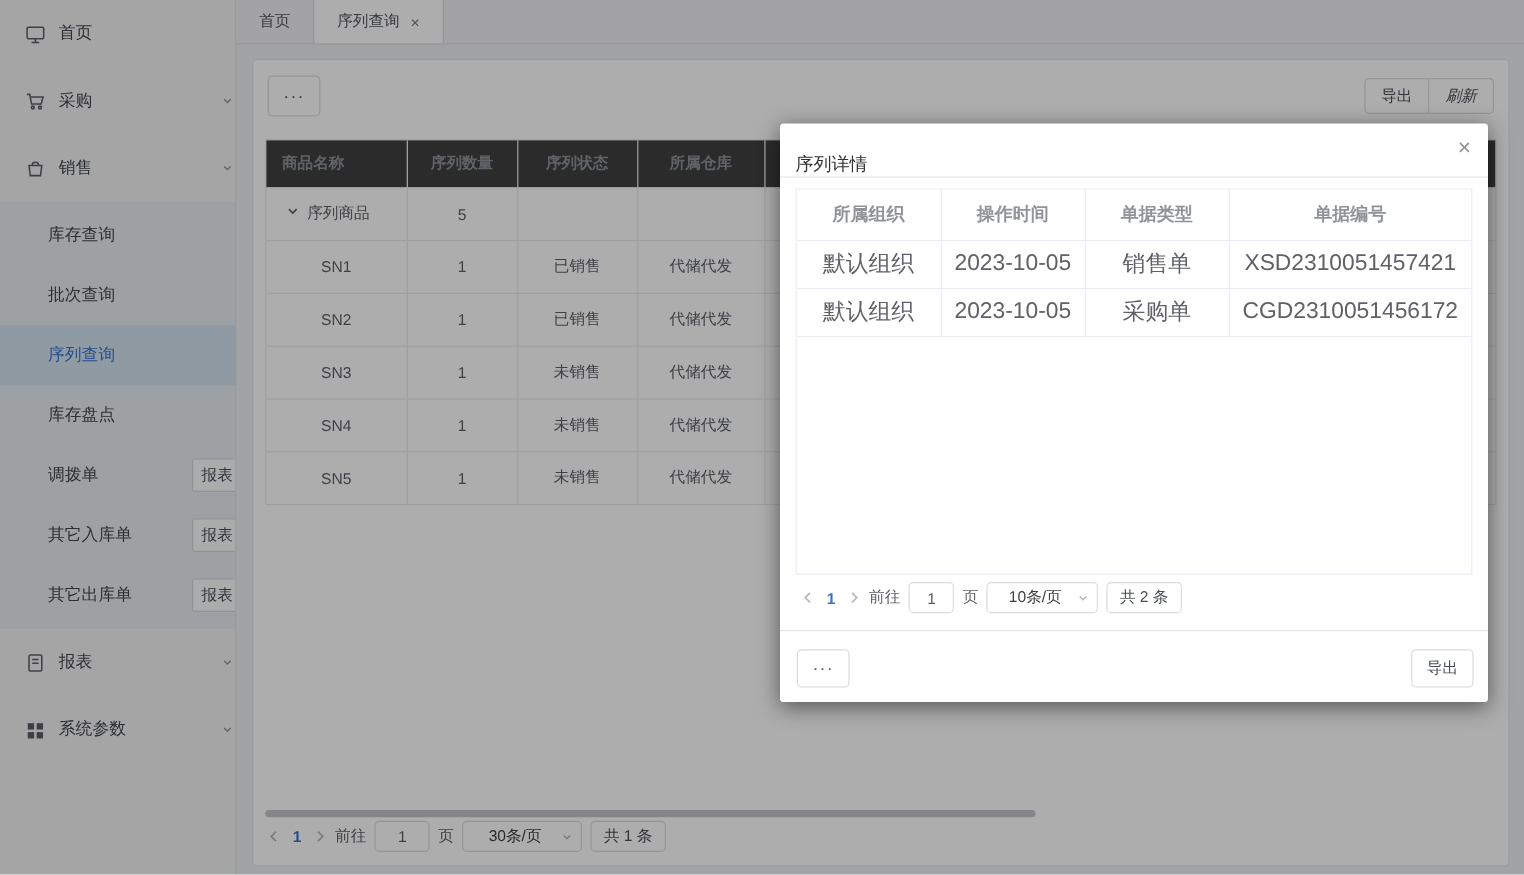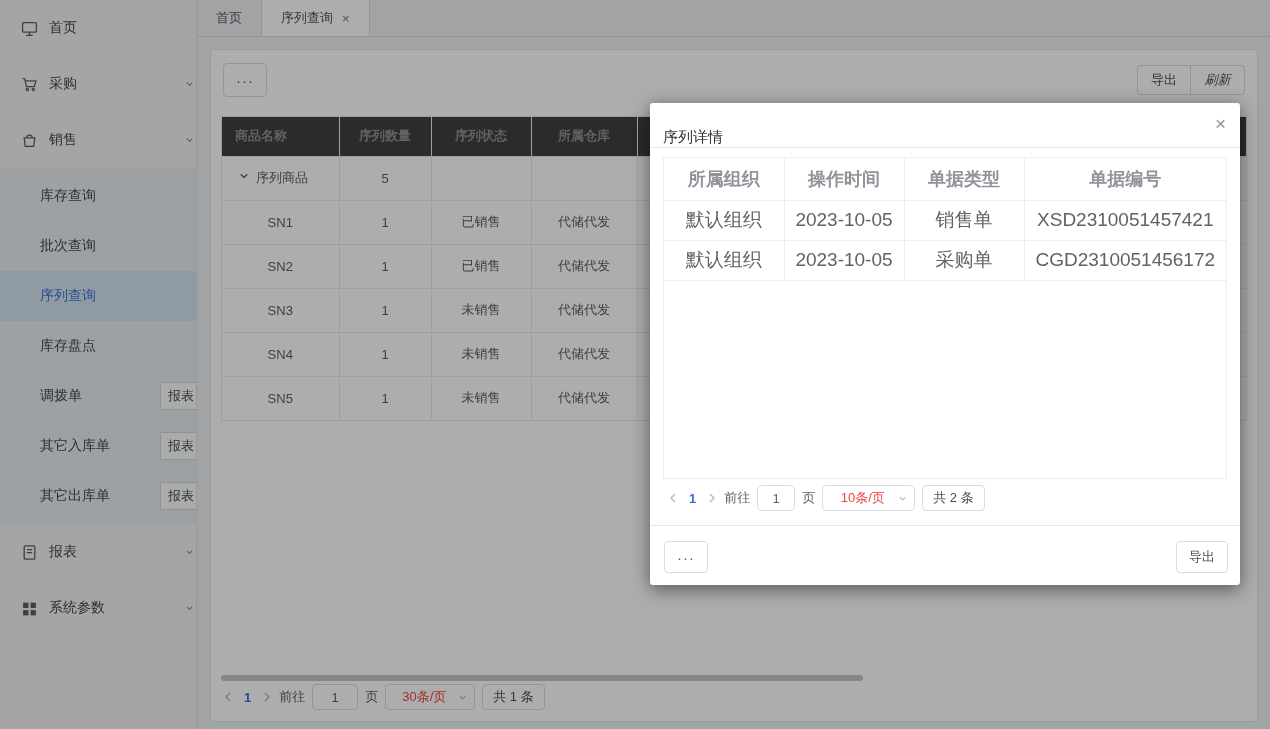--- a/index.html
+++ b/index.html
@@ -63,37 +63,37 @@
 
   
   .pg { position:absolute; display:flex; align-items:center; font-size:13px; color:#5b5f66; }
   .pg > * { margin-right:7px; }
   .pg-arrow { display:inline-flex; color:#b4b7bd; cursor:pointer; }
   .pg-num { color:#3874d1; font-weight:bold; padding:0 4px; cursor:pointer; }
   .pg-input { width:46px; height:26px; border:1px solid #d9dce1; border-radius:4px;
               text-align:center; font-size:13px; color:#5b5f66; background:#fff; }
   .pg-select { position:relative; height:26px; border:1px solid #d9dce1; border-radius:4px;
                display:inline-flex; align-items:center; justify-content:center;
-               background:#fff; cursor:pointer; color:#ef4444; }
+               background:#fff; cursor:pointer; color:#404040; }
   .pg-select .dchev { position:absolute; right:7px; color:#b4b7bd; display:inline-flex; }
   .pg-total { height:26px; border:1px solid #d9dce1; border-radius:4px; background:#fff;
               display:inline-flex; align-items:center; padding:0 10px; color:#4a4e55; }
   .main-pg { left:12px; bottom:11px; }
 
   
   .overlay { position:absolute; inset:0; background:rgba(0,0,0,0.32); z-index:40; }
   .modal { position:absolute; left:650px; top:103px; width:590px; height:482px;
            background:#fff; border-radius:3px; box-shadow:0 4px 18px rgba(0,0,0,0.5); z-index:50; }
   .modal-head { position:relative; height:45px; border-bottom:1px solid #e4e7ed;
                 display:flex; align-items:flex-end; padding-left:13px; }
   .modal-title { font-size:15px; color:#303133; }
   .modal-close { position:absolute; right:14px; top:10px; font-size:19px; color:#909399; cursor:pointer; }
   .dtable-wrap { position:absolute; left:13px; top:54px; width:564px; height:322px;
                  border:1px solid #ebeef5; overflow:hidden; }
-  .d-table th { height:42px; background:#fff; font-size:18px; font-weight:bold; color:#909399;
+  .d-table th { height:42px; background:#fff; font-size:15px; font-weight:bold; color:#909399;
                 text-align:center; border-bottom:1px solid #ebeef5; border-right:1px solid #ebeef5; }
   .d-table td { height:40px; font-size:19px; color:#606266; text-align:center;
                 border-bottom:1px solid #ebeef5; border-right:1px solid #ebeef5; }
   .d-table th:last-child, .d-table td:last-child { border-right:none; }
   .modal-pg { left:18px; top:382px; }
   .modal-pg .pg-input { width:38px; }
   .modal-foot { position:absolute; left:0; right:0; top:422px; bottom:0; border-top:1px solid #e4e7ed; }
   .modal-foot .more-btn { left:14px; top:15px; width:44px; height:32px; }
   .modal-export { position:absolute; right:12px; top:15px; width:52px; height:32px; }
   svg { display:block; }
@@ -298,21 +298,21 @@
         </span>
       <span class="pg-num">1</span>
       <span class="pg-arrow">
           <svg width="10" height="12" viewBox="0 0 10 12" fill="none" stroke="currentColor" stroke-width="1.4">
             <path d="M3 2l4 4-4 4"></path>
           </svg>
         </span>
       <span>前往</span>
       <input class="pg-input" value="1" style="">
       <span>页</span>
-      <span class="pg-select" style="width:90px">
+      <span class="pg-select" style="width:100px">
         <span style="margin-right:12px">30条/页</span>
         <span class="dchev">
             <svg width="9" height="9" viewBox="0 0 10 10" fill="none" stroke="currentColor" stroke-width="1.3">
               <path d="M2 3.5 5 6.5 8 3.5"></path>
             </svg>
           </span>
       </span>
       <span class="pg-total">共 1 条</span>
     </div>
   </div>

